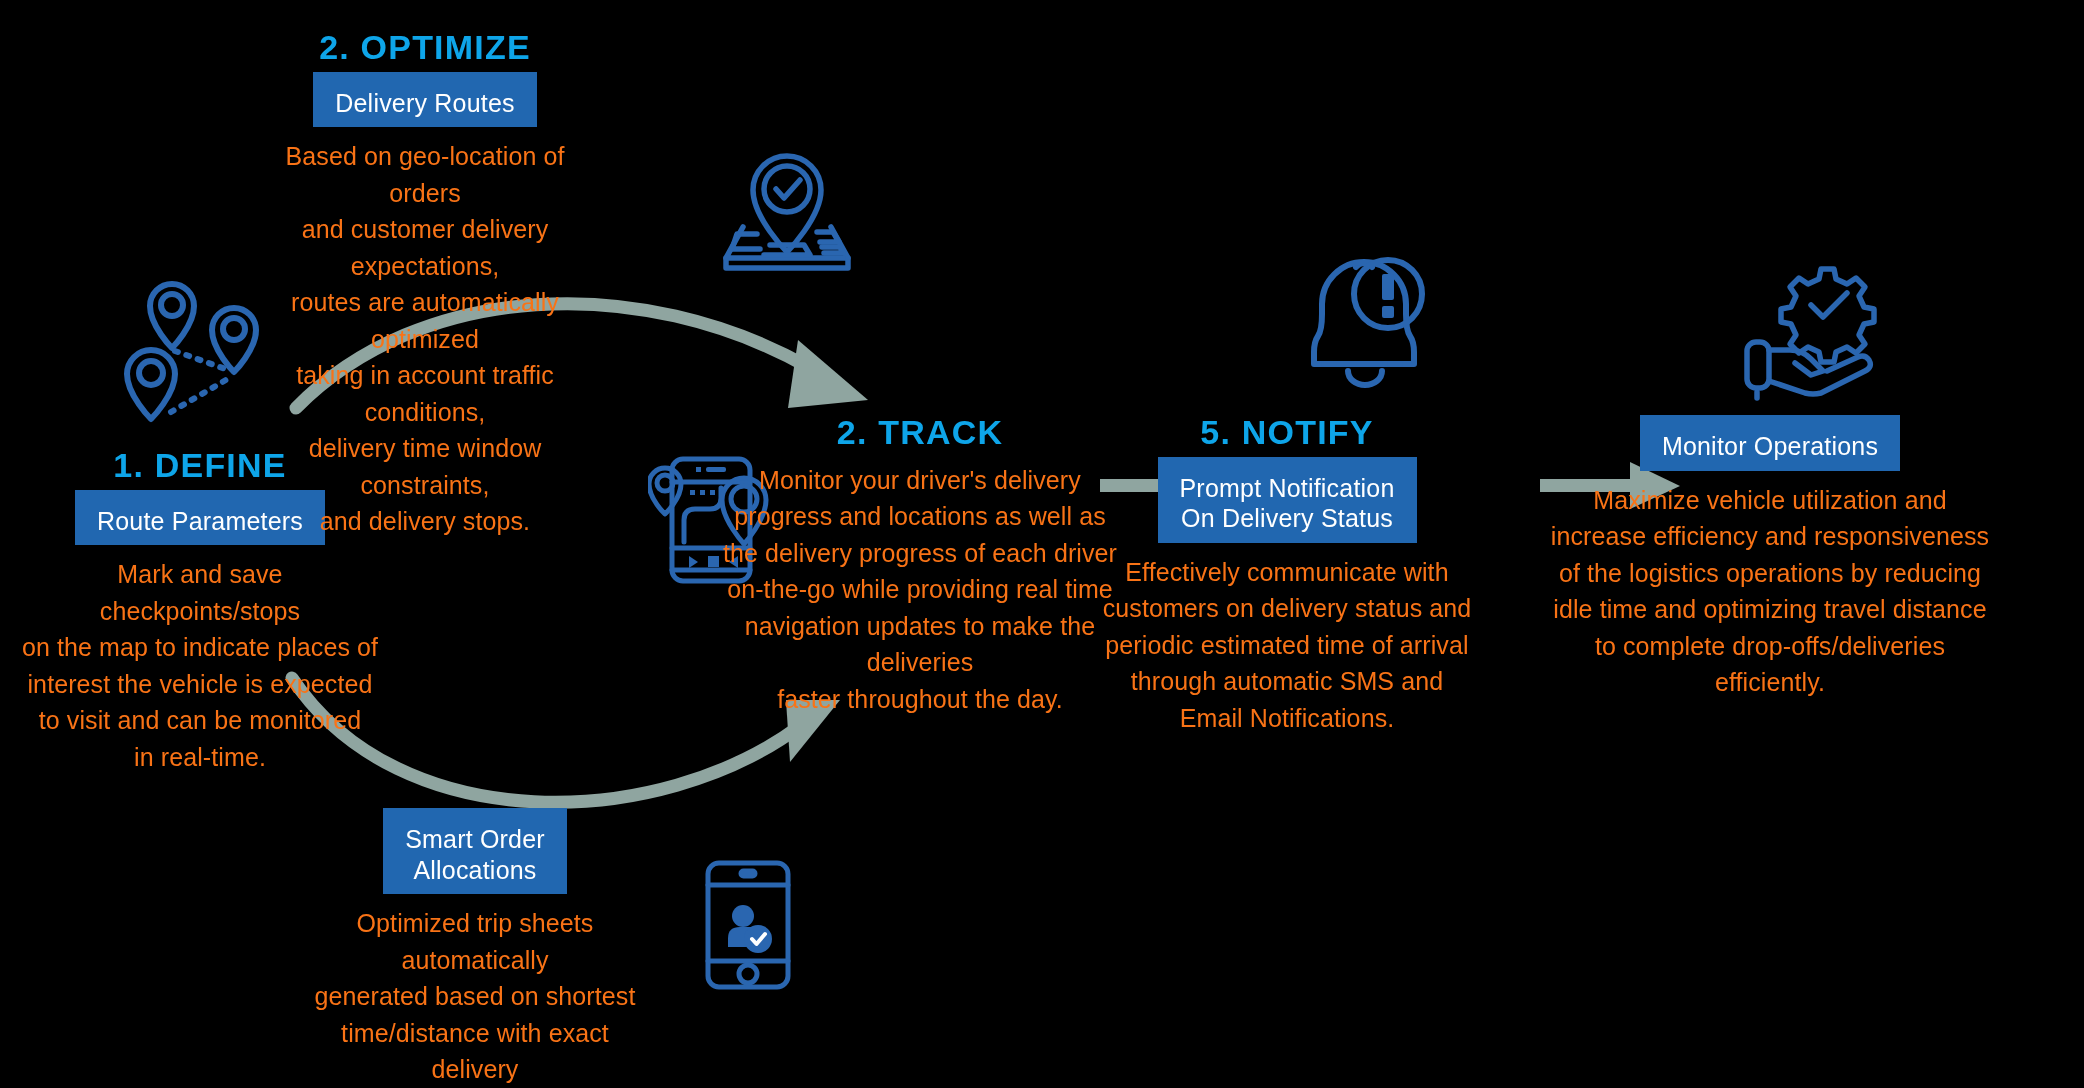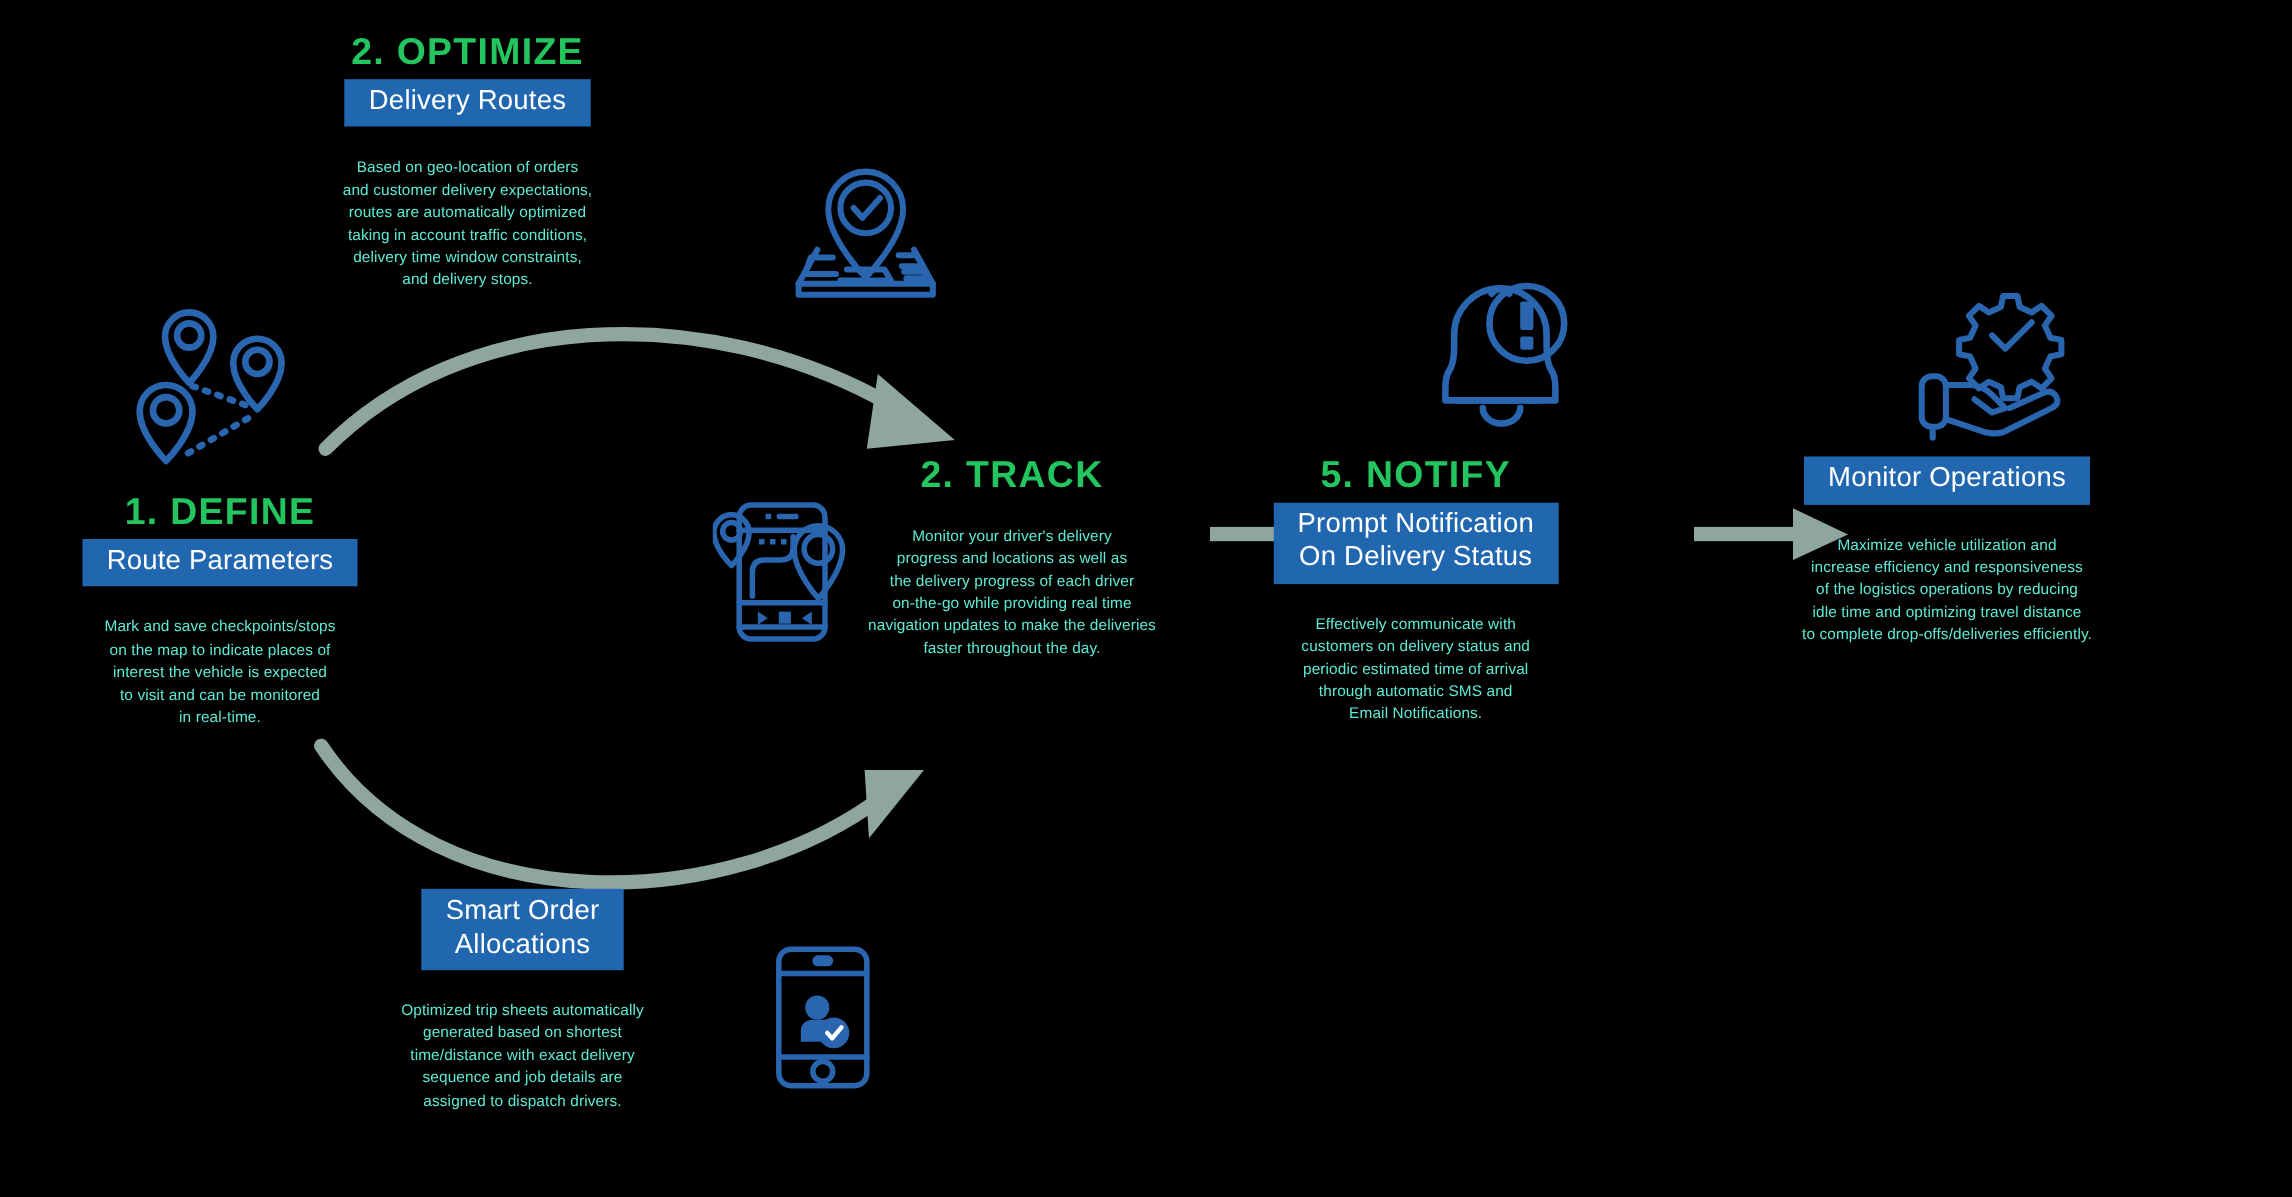--- a/index.html
+++ b/index.html
@@ -25,41 +25,41 @@
 
   
   .step {
     position: absolute;
     text-align: center;
   }
   .step-title {
     font-size: 34px;
     font-weight: bold;
     letter-spacing: 1.2px;
-    color: #22c55e;
+    color: #0ea5e9;
     line-height: 1.05;
     margin: 0 0 6px 0;
     white-space: nowrap;
   }
   .step-badge {
     display: inline-block;
     background: #2167b0;
     color: #ffffff;
     font-size: 25px;
     line-height: 1.22;
-    padding: 4px 22px 9px 22px;
+    padding: 16px 22px 9px 22px;
     white-space: pre-line;
     letter-spacing: 0.2px;
     text-align: center;
   }
   .step-desc {
-    margin-top: 26px;
-    font-size: 14px;
+    margin-top: 11px;
+    font-size: 25px;
     line-height: 1.46;
-    color: #5eead4;
+    color: #f97316;
     white-space: pre-line;
     letter-spacing: 0.1px;
   }
 
   
   .icon-holder {
     position: absolute;
   }
   .icon-holder svg { display: block; }
 

